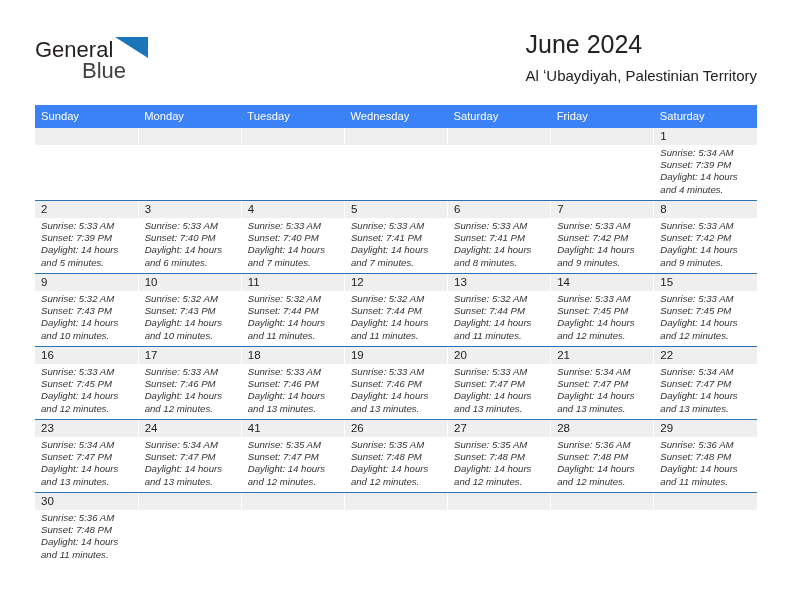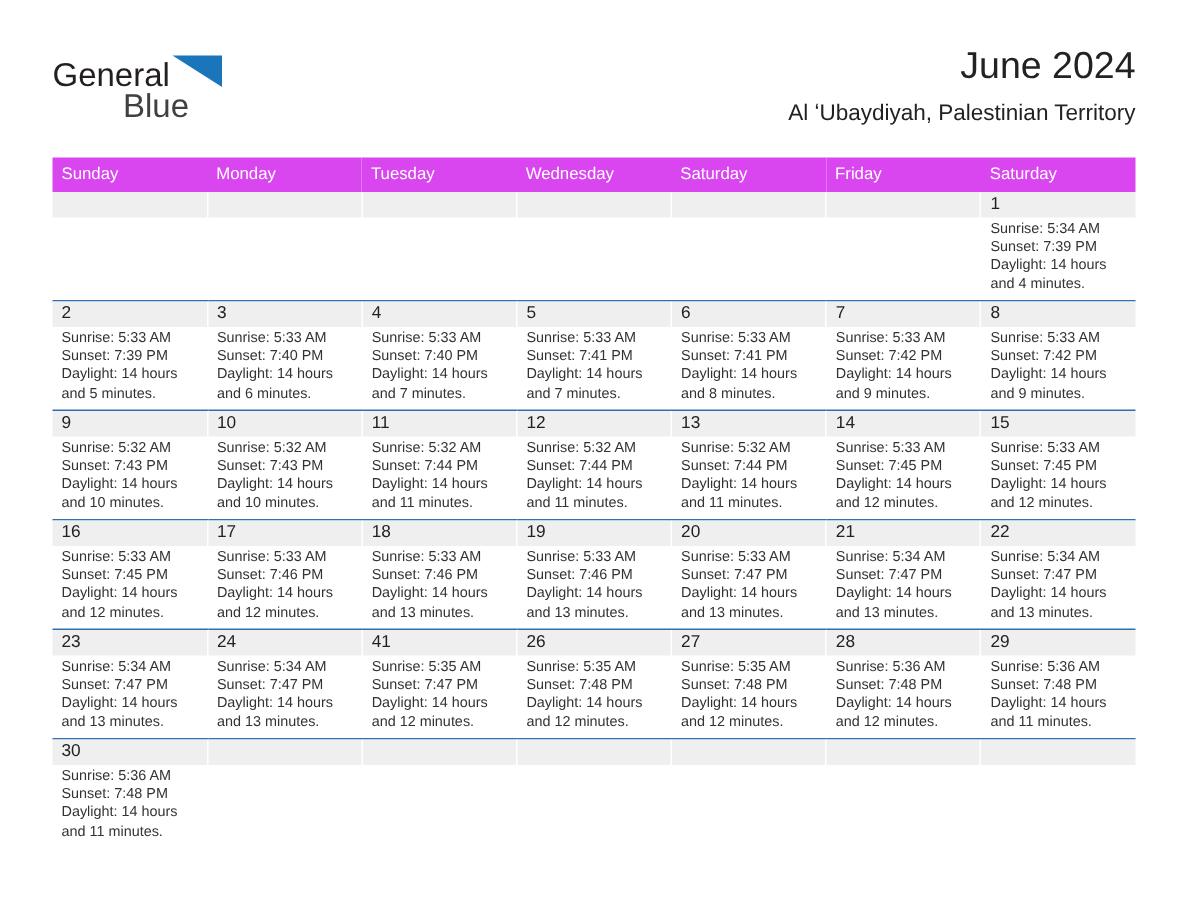--- a/index.html
+++ b/index.html
@@ -60,21 +60,21 @@
     font-size: 22px;
     color: #404040;
     line-height: 26px;
     white-space: nowrap;
   }
 
   .title-block {
     position: absolute;
     right: 0;
     top: 0;
-    text-align: right;
+    text-align: left;
   }
   .cal-title {
     font-size: 25px;
     color: #222222;
     line-height: 32px;
     white-space: nowrap;
   }
   .cal-subtitle {
     margin-top: 6px;
     font-size: 15px;
@@ -86,21 +86,21 @@
   
   .calendar {
     position: absolute;
     left: 35px;
     top: 105px;
     width: 722px;
     border-collapse: collapse;
     table-layout: fixed;
   }
   .calendar th {
-    background: #d946ef;
+    background: #3b82f6;
     color: #ffffff;
     font-weight: normal;
     font-size: 11.2px;
     text-align: left;
     padding: 5px 0 5px 6px;
     height: 11px;
     line-height: 13px;
     margin-left: 28px;
   }
   .calendar td {
@@ -127,20 +127,21 @@
     font-size: 11.5px;
     color: #222222;
     padding-left: 6px;
     box-sizing: border-box;
   }
   .details {
     padding: 2px 5px 0 6px;
     font-size: 9.6px;
     line-height: 12.2px;
     color: #333333;
+    font-style: italic;
   }
   .details div { white-space: nowrap; }
 
   .empty .daynum { background: #efeff0; }
 </style>
 </head>
 <body>
 
 <div class="page">
 

